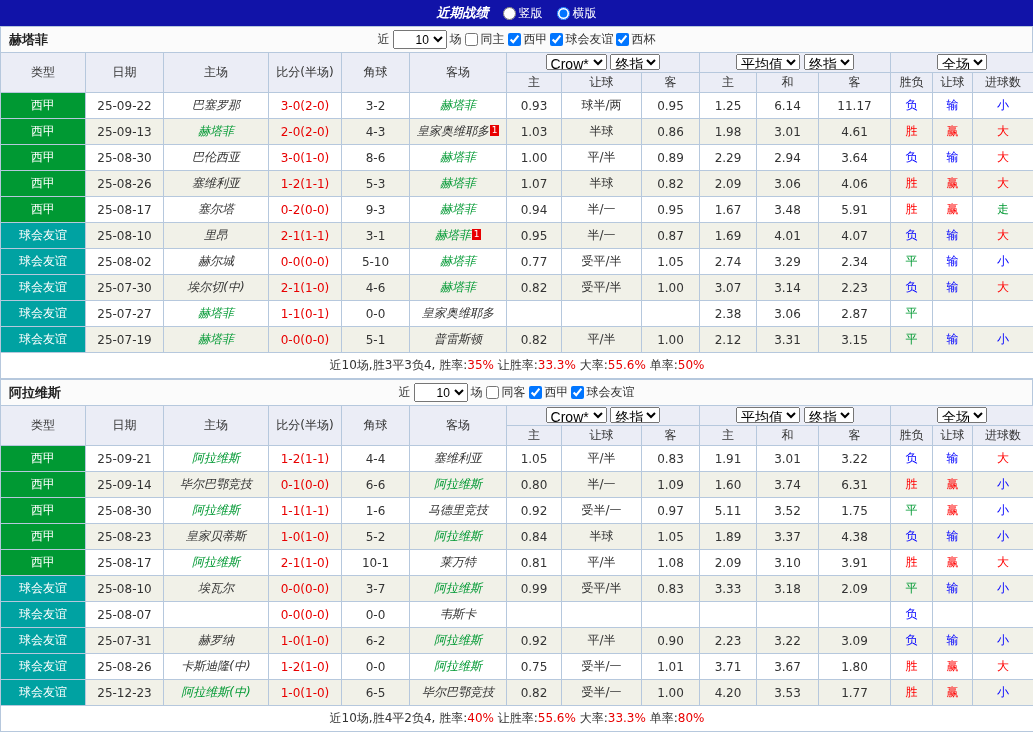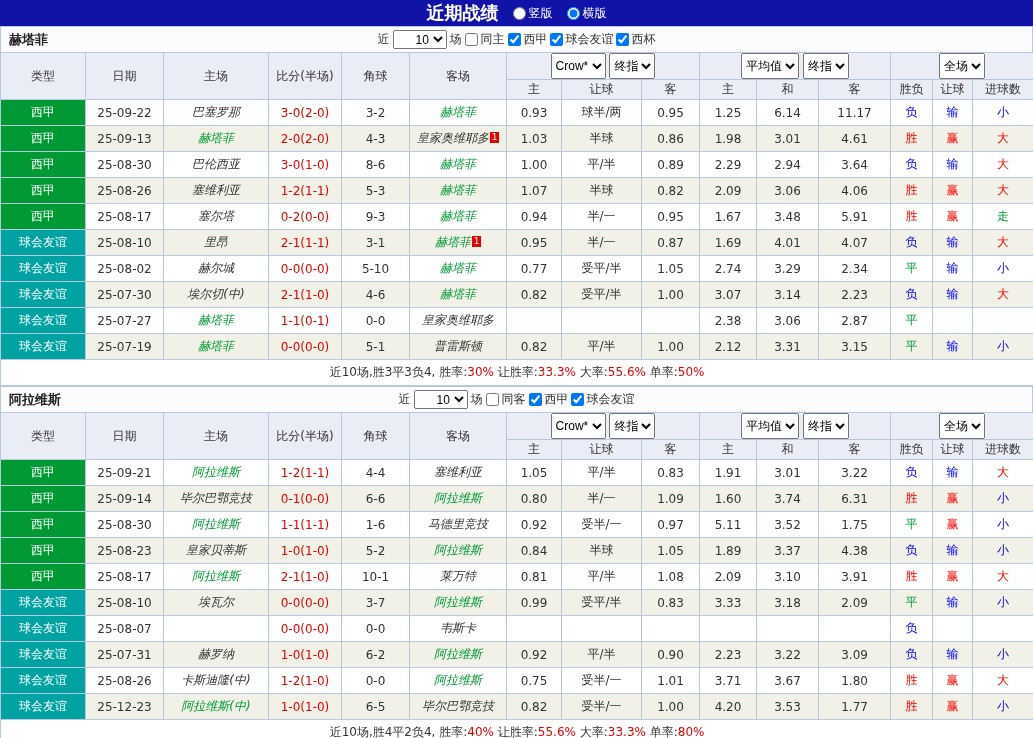--- a/index.html
+++ b/index.html
@@ -6,39 +6,39 @@
   html,body { background:#fff; }
   body {
     width:1033px; height:738px; overflow:hidden;
     font-family:"DejaVu Sans","Liberation Sans",sans-serif;
     font-size:12px; color:#333;
   }
   .topbar {
     height:26px; background:var(--topbar-bg,#1113a8);
     display:flex; align-items:center; justify-content:center; gap:14px; color:#fff;
   }
-  .topbar .title { font-weight:bold; font-size:18px; }
+  .topbar .title { font-weight:bold; font-size:13px;font-style:italic; }
   .radio { display:inline-flex; align-items:center; gap:3px; font-size:12px; cursor:pointer; color:#fff; }
   .radio input { margin:0; }
 
   .secbar {
     position:relative; height:26px; display:flex; align-items:center;
     border:1px solid var(--border,#b6c8dd); border-bottom:none; background:#fbfbfb;
   }
   .teamname { position:absolute; left:8px; font-weight:bold; font-size:13px; color:#222; }
   .filters { margin:0 auto; display:flex; align-items:center; gap:3px; }
   .filters select { font-size:12px; height:19px;padding-left:18px; }
   .chk { display:inline-flex; align-items:center; gap:3px; cursor:pointer; }
   .chk input { margin:0; width:13px; height:13px; }
   .leagues { display:inline-flex; align-items:center; gap:2px; }
 
   table { border-collapse:collapse; table-layout:fixed; width:1033px; }
   th,td { border:1px solid var(--border,#b6c8dd); text-align:center; white-space:nowrap; overflow:hidden; }
   thead th { background:var(--header-bg,#ebedf6); font-weight:normal; height:20px; font-size:12px; }
-  thead select { font-size:12px; height:26px; }
+  thead select { font-size:14px; height:16px; }
   tbody td { height:26px; background:#fff; }
   tr.alt td { background:var(--row-alt-bg,#f1f1e8); }
   td.type { color:#fff; }
   td.score { color:var(--score-red,#e80000); }
   td.team { padding:0 2px; }
   .tname { cursor:pointer;font-style:italic; }
   .tname.focal { color:var(--focal-team,#009933); }
   .badge {
     display:inline-block; background:#e80000; color:#fff; font-size:9px;
     line-height:11px; min-width:9px; padding:0 1px; margin-left:1px;
@@ -309,21 +309,21 @@
     <td>2.12</td>
     <td>3.31</td>
     <td>3.15</td>
     <td class="c-draw">平</td>
     <td class="c-lose">输</td>
     <td class="c-lose">小</td>
   </tr>
       </tbody>
     <tfoot>
       <tr>
-          <td colspan="15"><span>近10场,胜3平3负4, 胜率:</span><span class="c-sum">30%</span><span> 让胜率:</span><span class="c-sum">33.3%</span><span> 大率:</span><span class="c-sum">55.6%</span><span> 单率:</span><span class="c-sum">50%</span></td>
+          <td colspan="15"><span>近10场,胜3平3负4, 胜率:</span><span class="c-sum">35%</span><span> 让胜率:</span><span class="c-sum">33.3%</span><span> 大率:</span><span class="c-sum">55.6%</span><span> 单率:</span><span class="c-sum">50%</span></td>
         </tr>
     </tfoot>
   </table>
 </section>
 
 <section>
   <div class="secbar">
     <span class="teamname">阿拉维斯</span>
     <div class="filters">
       <span>近</span>

